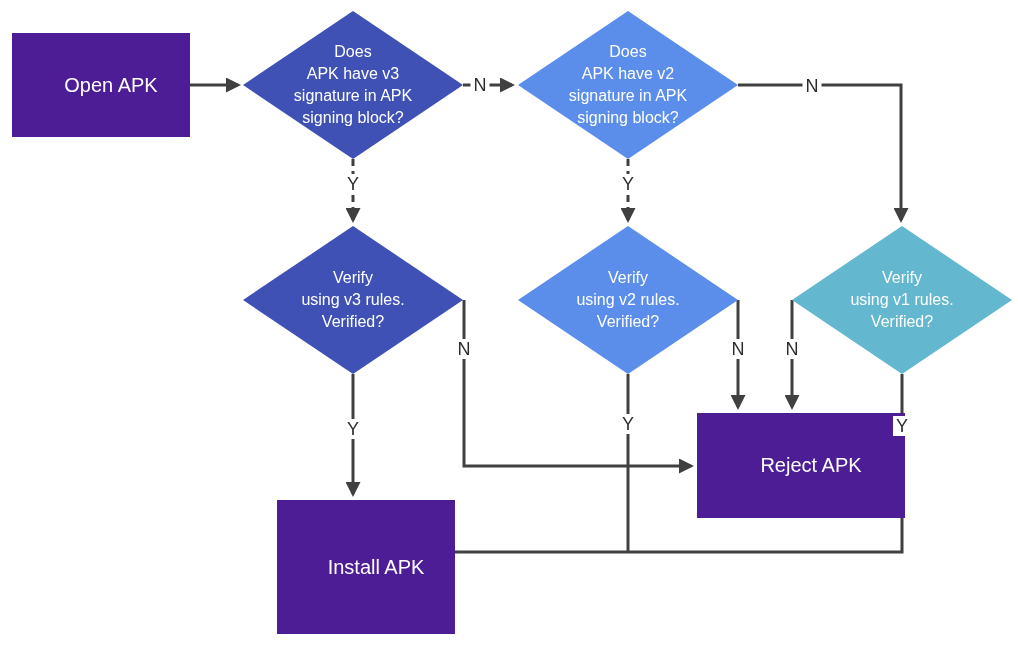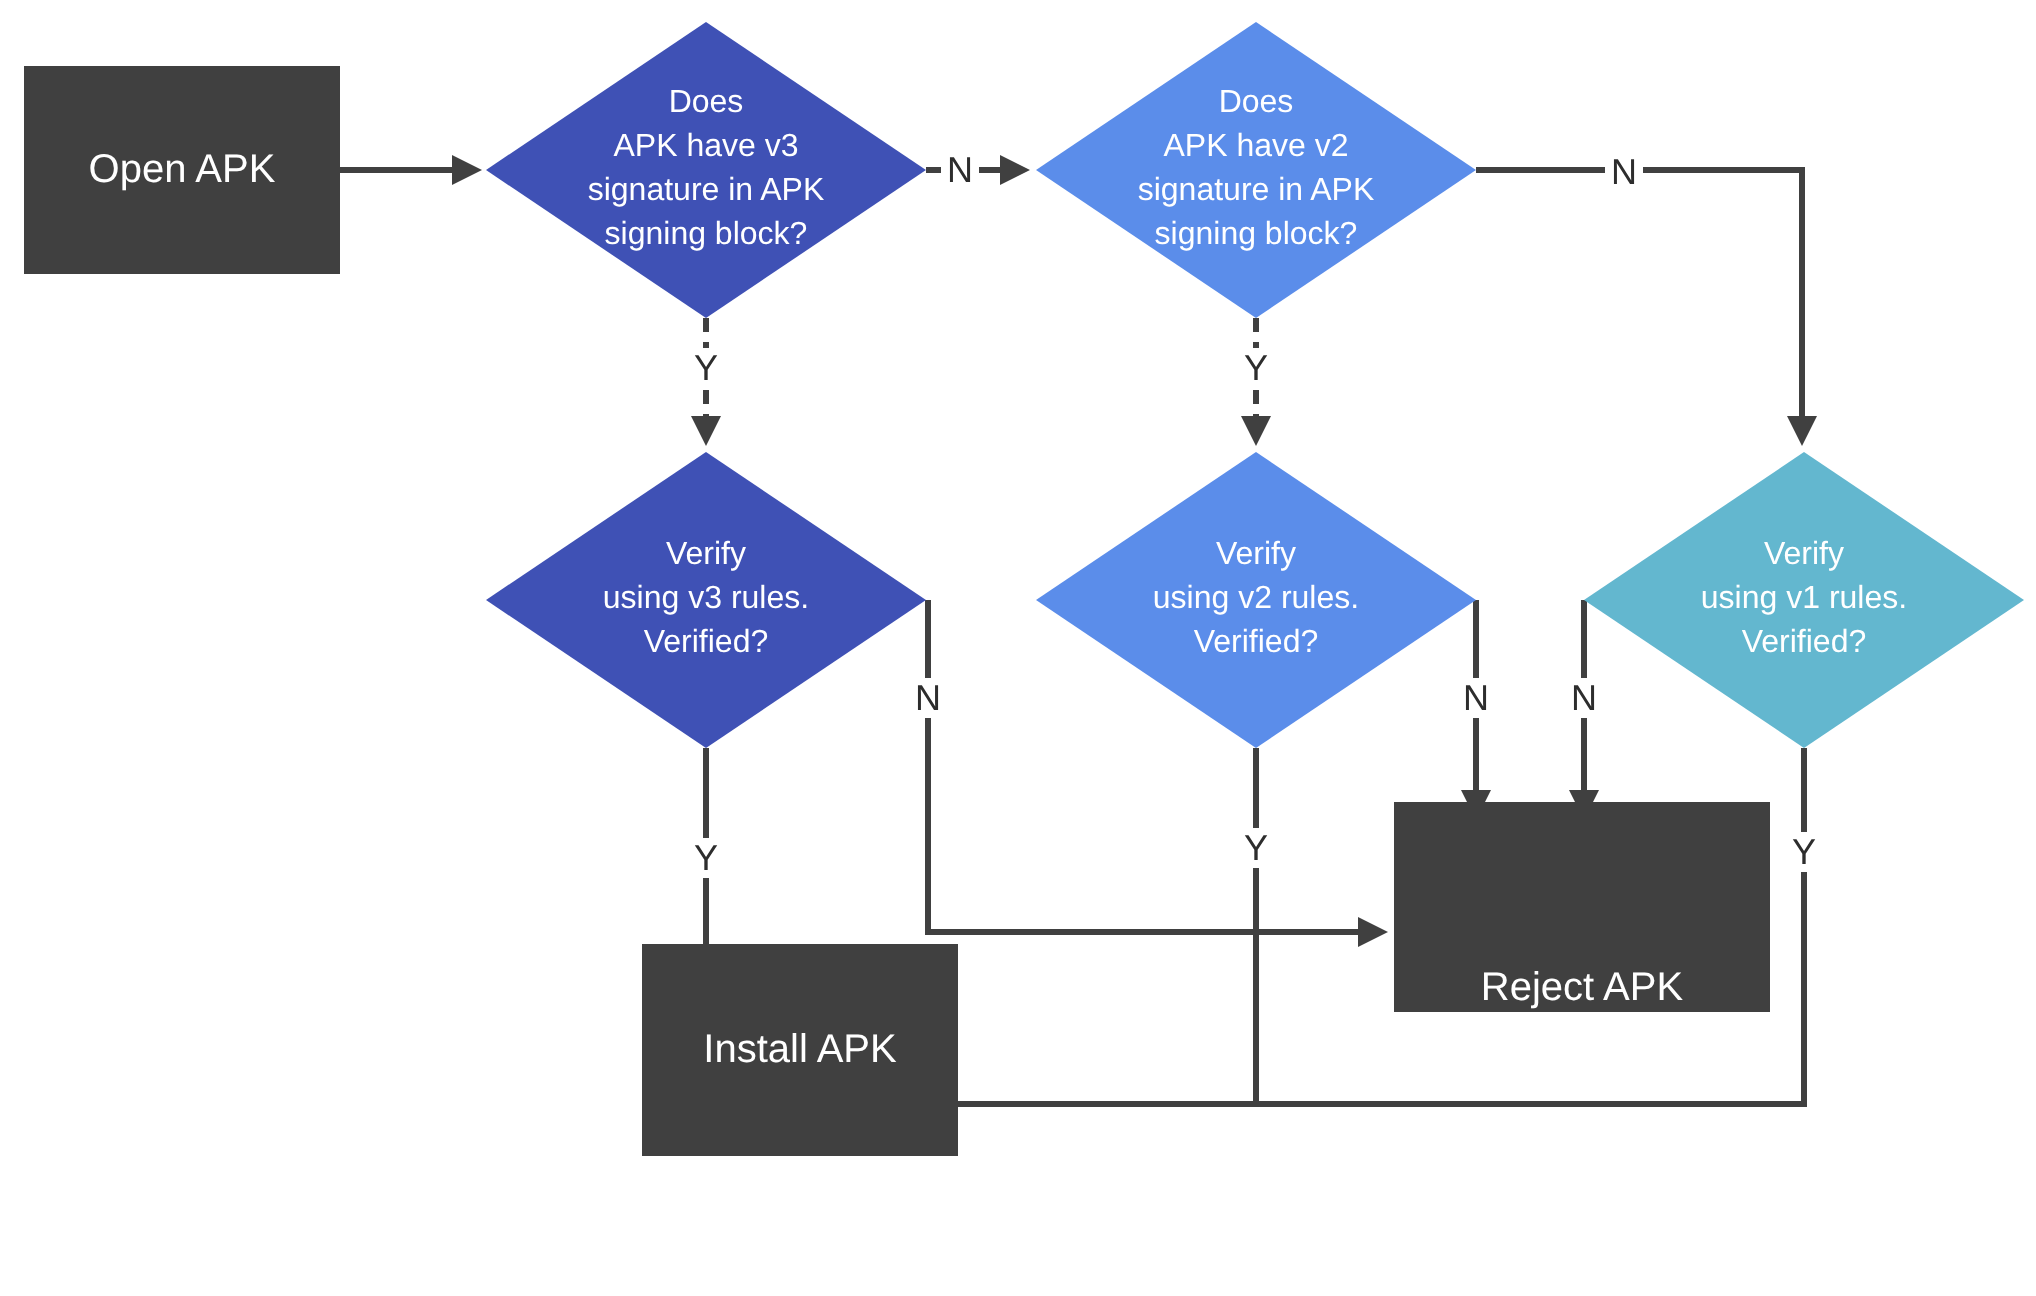--- a/index.html
+++ b/index.html
@@ -26,21 +26,21 @@
     text-align: center;
     color: #ffffff;
   }
   .node .node-label {
     position: relative;
     z-index: 1;
     white-space: pre-line;
   }
   .rect-node .node-label { font-size: 20px; }
   .diamond-node .node-label { font-size: 16px; line-height: 22px; }
-  .rect-node.fill-purple { background: #404040; }
+  .rect-node.fill-purple { background: #4c1d95; padding-left: 20px; }
   .diamond-bg {
     position: absolute;
     inset: 0;
     clip-path: polygon(50% 0%, 100% 50%, 50% 100%, 0% 50%);
   }
   .diamond-bg.fill-indigo { background: #3F51B5; }
   .diamond-bg.fill-blue   { background: #5B8DEA; }
   .diamond-bg.fill-teal   { background: #63B7CF; }
   .edge-label {
     position: absolute;
@@ -111,25 +111,25 @@
 Verified?</span>
   </div>
 
   <div class="node diamond-node" style="left:792px; top:226px; width:220px; height:148px;">
     <div class="diamond-bg fill-teal"></div>
     <span class="node-label">Verify
 using v1 rules.
 Verified?</span>
   </div>
 
-  <div class="node rect-node fill-purple" style="left:697px; top:401px; width:188px; height:105px;align-items:flex-end;">
+  <div class="node rect-node fill-purple" style="left:697px; top:413px; width:188px; height:105px;">
     <span class="node-label">Reject APK</span>
   </div>
 
-  <div class="node rect-node fill-purple" style="left:277px; top:472px; width:158px; height:106px;margin-left:44px;">
+  <div class="node rect-node fill-purple" style="left:277px; top:500px; width:158px; height:134px;">
     <span class="node-label">Install APK</span>
   </div>
 
   <span class="edge-label" style="left:480px; top:85px;">N</span>
   <span class="edge-label" style="left:353px; top:184px;">Y</span>
   <span class="edge-label" style="left:812px; top:86px;">N</span>
   <span class="edge-label" style="left:628px; top:184px;">Y</span>
   <span class="edge-label" style="left:464px; top:349px;">N</span>
   <span class="edge-label" style="left:353px; top:429px;">Y</span>
   <span class="edge-label" style="left:738px; top:349px;">N</span>

